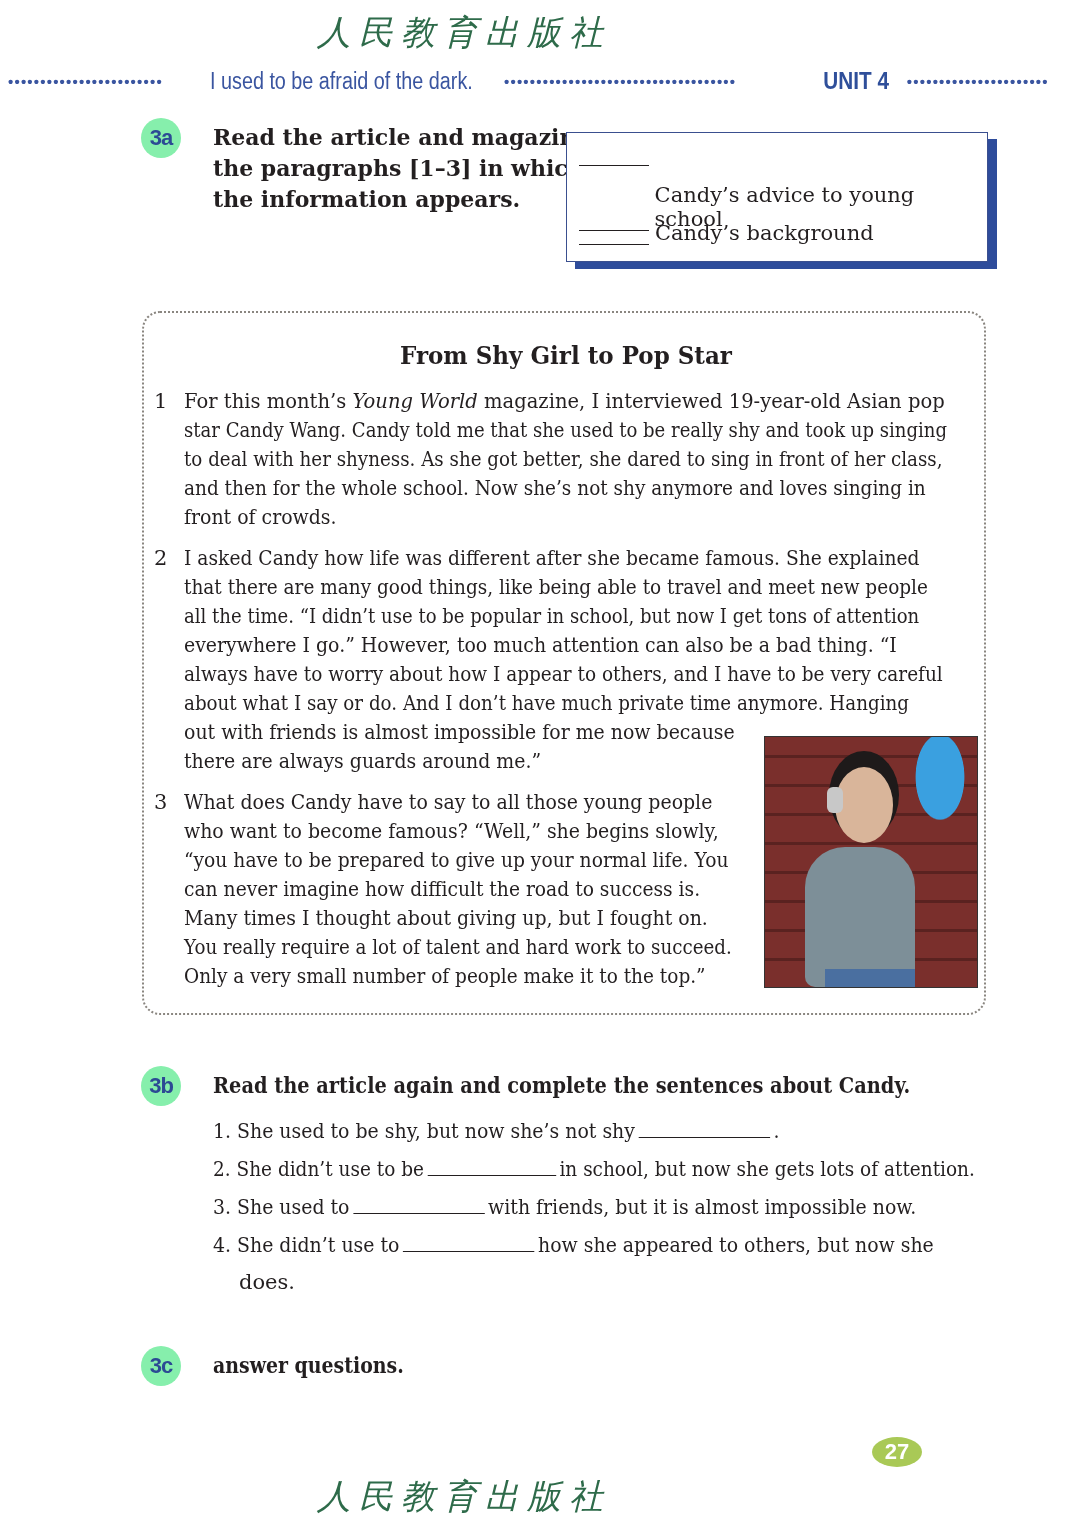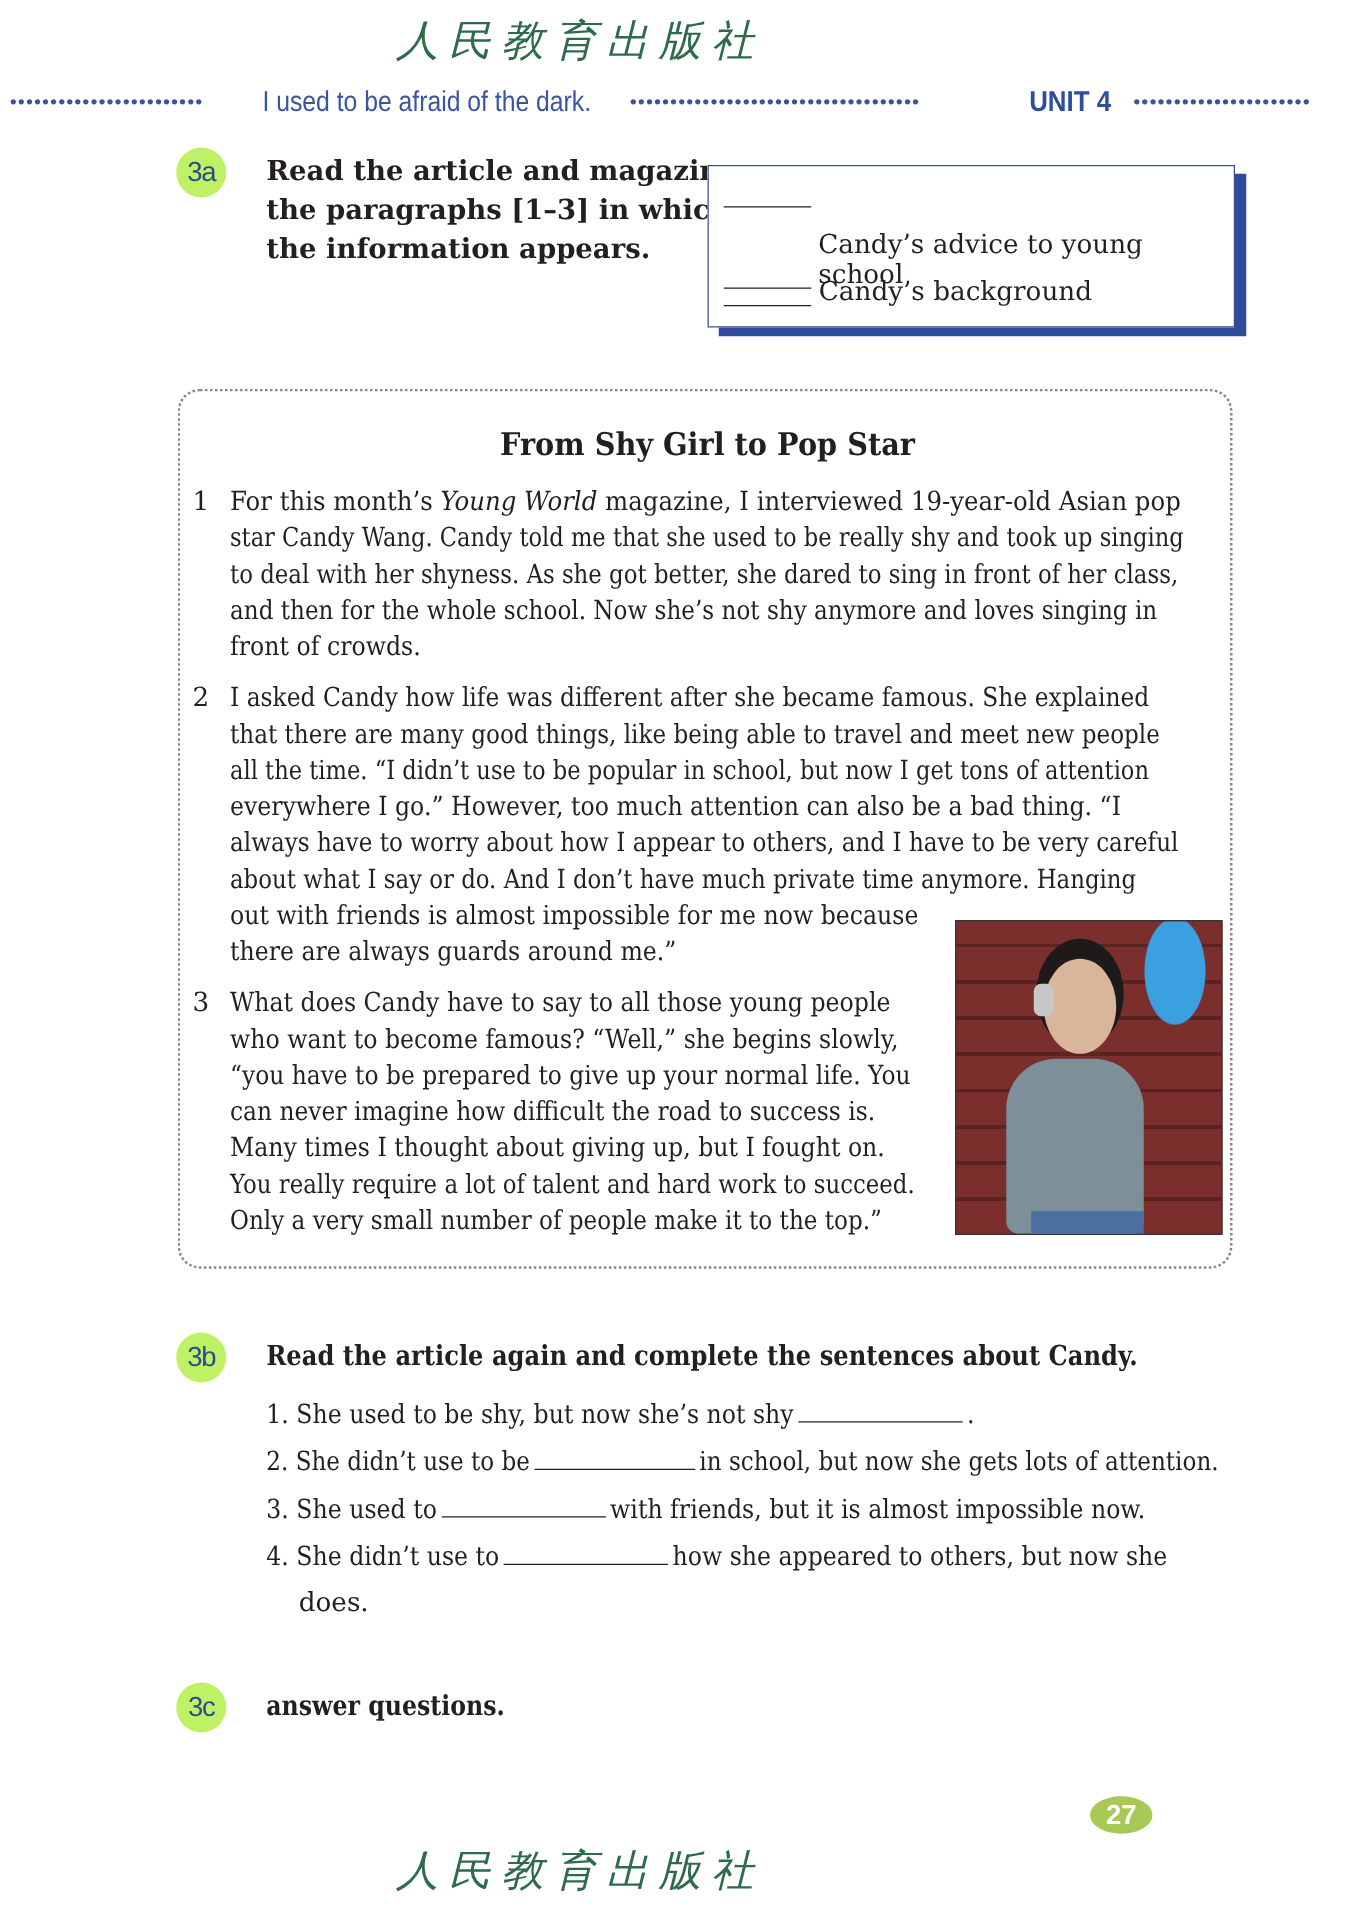--- a/index.html
+++ b/index.html
@@ -22,22 +22,22 @@
   }
   .dots { flex: 0 0 auto; overflow: hidden; letter-spacing: 1.2px; font-size: 15px; font-weight: bold; color: #3a55a0; }
   .dots.d1 { width: 200px; padding-left: 8px; }
   .dots.d2 { width: 310px; }
   .dots.d3 { width: 168px; padding-left: 14px; }
   .unit-subtitle { font-size: 23px; color: #3a55a0; margin: 0 2px; transform: scaleX(0.86); transform-origin: left; display: inline-block; width: 292px; }
   .unit-label { font-size: 23px; font-weight: bold; color: #2f4f9a; padding-left: 6px; transform: scaleX(0.9); display:inline-block; }
 
   .badge {
     position: absolute; width: 40px; height: 40px; border-radius: 50%;
-    background: #bef264; display: flex; align-items: center; justify-content: center;
-    font-family: "Liberation Sans", sans-serif; font-weight: normal; font-size: 22px; color: #2c4a94;
+    background: #86efac; display: flex; align-items: center; justify-content: center;
+    font-family: "Liberation Sans", sans-serif; font-weight: bold; font-size: 22px; color: #2c4a94;
     letter-spacing: -1px;
   }
   .instruction {
     position: absolute; font-weight: bold; font-size: 22px; line-height: 31px; color: #231f20;
   }
 
   .match-box {
     position: absolute; left: 566px; top: 132px; width: 420px; height: 128px;
     border: 1.5px solid #3a4f8f; background: #fff; box-shadow: 9px 7px 0 #2e4c9b;
   }

